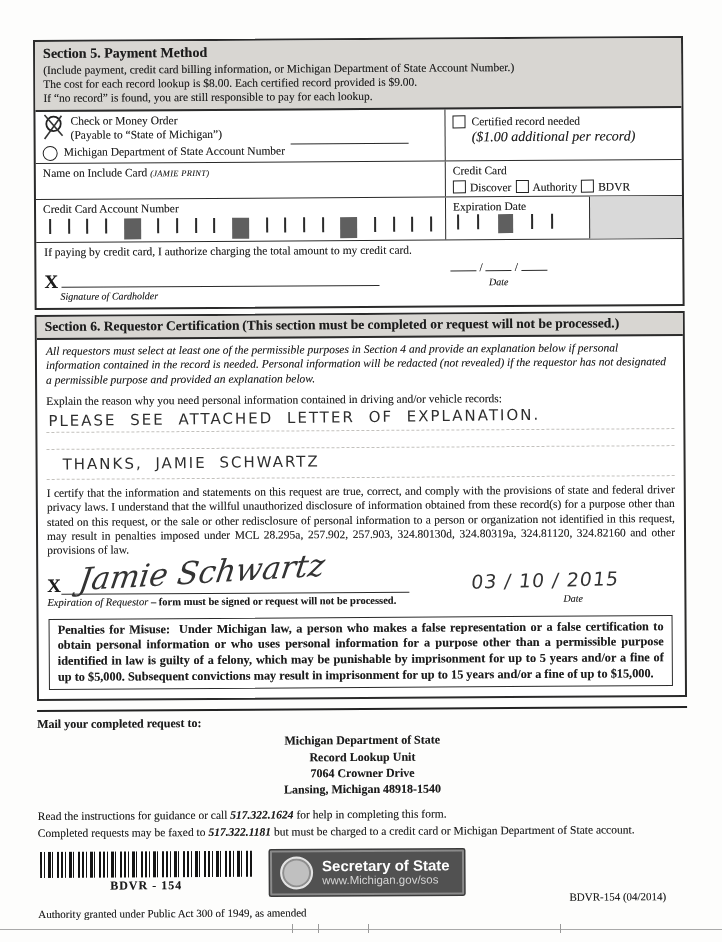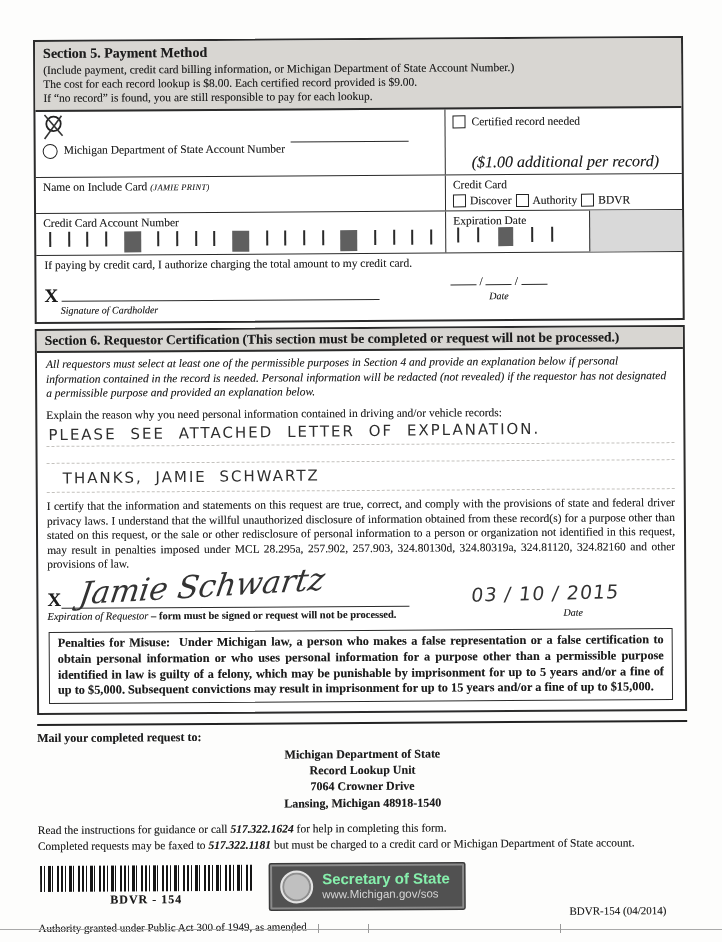--- a/index.html
+++ b/index.html
@@ -80,21 +80,21 @@
     background:repeating-linear-gradient(90deg,#141414 0 2px,#fff 2px 4px,#141414 4px 5px,#fff 5px 8px,#141414 8px 11px,#fff 11px 12px,#141414 12px 13px,#fff 13px 17px,#141414 17px 19px,#fff 19px 21px);
   }
   .barcodelabel{font-weight:bold; font-size:12px; letter-spacing:1px; margin-top:1px;}
   .authority{position:absolute; left:0; top:56px; font-size:11px;}
   .badge{position:absolute; left:232px; top:0; display:flex; align-items:center; gap:9px;
     background:#515151; border:2px solid #8a8a8a; box-shadow:0 0 0 1.5px #3a3a3a;
     padding:4px 12px 4px 8px; border-radius:1px;}
   .seal{width:29px; height:29px; border-radius:50%; background:#c0c0c0;
     border:2px solid #e3e3e3; box-shadow:inset 0 0 0 2px #8f8f8f; flex:0 0 auto;}
   .badgetext{font-family:"Liberation Sans","DejaVu Sans",sans-serif; text-shadow:none;}
-  .badgetitle{color:#86efac; font-weight:bold; font-size:15px; line-height:1.1;}
+  .badgetitle{color:#ffffff; font-weight:bold; font-size:15px; line-height:1.1;}
   .badgeurl{color:#d4d4d4; font-size:11.5px; line-height:1.15;}
   .formnumber{position:absolute; right:22px; top:42px; font-size:11px;}
   .scanline{position:absolute; left:0; top:929px; width:722px; height:1px; background:#a9a9a9;}
   .scantick{position:absolute; background:#9a9a9a; width:1px; height:9px; top:924px;}
 </style>
 </head>
 <body>
 
 <div class="page">
   <div class="sheet">
@@ -110,33 +110,37 @@
       <div class="srow">
         <div class="cell-l">
           <div class="optline">
             <span class="radioX">
               <svg width="22" height="26" viewBox="0 0 22 26">
                 <circle cx="11" cy="10" r="7.2" fill="none" stroke="#222" stroke-width="1.8"></circle>
                 <path d="M2 1 L20 22" stroke="#333" stroke-width="1.6" fill="none"></path>
                 <path d="M19 2 L2 25" stroke="#333" stroke-width="1.6" fill="none"></path>
               </svg>
             </span>
+            <span>
+              <span>Check or Money Order</span><br>
+              <span>(Payable to “State of Michigan”)</span>
+            </span>
           </div>
           <div class="optline" style="margin-top:3px;">
             <span class="radio"></span>
             <span>Michigan Department of State Account Number</span>
             <span class="blank" style="width:118px;"></span>
           </div>
         </div>
         <div class="cell-r">
           <div class="optline" style="margin-top:3px;">
             <span class="cb" style="margin-top:1px;"></span>
             <span>Certified record needed</span>
           </div>
-          <div class="smallital" style="margin-left:19px; font-size:16px;margin-top:24px;">($1.00 additional per record)</div>
+          <div class="smallital" style="margin-left:19px; font-size:14px;">($1.00 additional per record)</div>
         </div>
       </div>
 
       <div class="srow" style="min-height:34px;">
         <div class="cell-l">
           <span>Name on Include Card</span>
           <span class="pleaseprint">(JAMIE PRINT)</span>
         </div>
         <div class="cell-r">
           <div>Credit Card</div>

